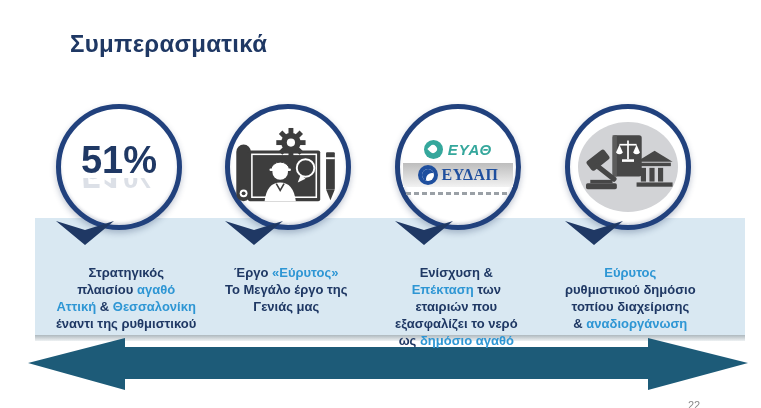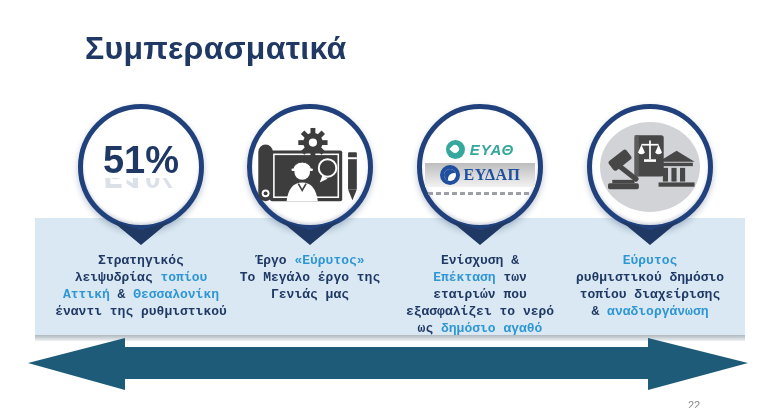--- a/index.html
+++ b/index.html
@@ -1,50 +1,50 @@
 <!DOCTYPE html>
 <html><head>
 <meta charset="utf-8">
 <style>
   html,body{margin:0;padding:0;background:#fff;}
   .slide{
     position:relative;width:761px;height:408px;background:#ffffff;
     overflow:hidden;font-family:"Liberation Sans", sans-serif;
   }
   .title{
-    position:absolute;left:85px;top:30px;
-    font-size:32px;font-weight:bold;color:#1f3864;letter-spacing:.3px;
+    position:absolute;left:70px;top:30px;
+    font-size:24px;font-weight:bold;color:#1f3864;letter-spacing:.3px;
   }
   
   .panel{
     position:absolute;left:35px;top:218px;width:710px;height:117px;
     background:#d9e8f2;
   }
   .panel-bevel{
     position:absolute;left:35px;top:335px;width:710px;height:6px;
     background:linear-gradient(#aeb8be,#eef1f3);
   }
   
-  .col{position:absolute;top:104px;width:170px;display:flex;flex-direction:column;align-items:center;z-index:2;}
+  .col{position:absolute;top:104px;width:170px;display:flex;flex-direction:column;align-items:flex-start;z-index:2;}
   .col1{left:56px}.col2{left:225px}.col3{left:395px}.col4{left:565px}
   .circle{
     width:116px;height:116px;border-radius:50%;
     border:5px solid #21417d;background:#fff;
     box-shadow:inset 0 3px 4px rgba(255,255,255,.7), 0 3px 6px rgba(25,45,90,.28),
                inset 0 -2px 3px rgba(20,40,85,.18);
     display:flex;flex-direction:column;align-items:center;justify-content:center;
     position:relative;
   }
   .chevron{margin-top:-9px;z-index:3;}
   .stat{font-size:38px;font-weight:bold;color:#1f3864;line-height:36px;}
   .stat-reflection{
     font-size:38px;font-weight:bold;color:#1f3864;line-height:36px;
     transform:scaleY(-1);opacity:.15;height:14px;overflow:hidden;
   }
-  .textblock{margin-top:7px;text-align:center;font-family:Liberation Mono, monospace;}
+  .textblock{margin-top:19px;text-align:center;}
   .textblock .line{font-size:13px;font-weight:bold;line-height:17px;white-space:nowrap;}
   .c-navy{color:#1f3864;}
   .c-blue{color:#2e96d4;}
   
   .logo-stack{display:flex;flex-direction:column;align-items:center;gap:4px;width:100%;}
   .eyath-row{display:flex;align-items:center;gap:5px;}
   .eyath-mark{
     width:19px;height:19px;border-radius:50%;background:#35a79c;
     display:flex;align-items:center;justify-content:center;
   }
@@ -91,21 +91,21 @@
   <div class="col col1">
     <div class="circle">
       <span class="stat">51%</span>
       <span class="stat-reflection">51%</span>
     </div>
     <svg class="chevron" width="58" height="24">
       <polygon points="0,0 29,9 58,0 29,24" fill="#1f3864"></polygon>
     </svg>
     <div class="textblock">
         <div class="line"><span class="c-navy">Στρατηγικός</span></div>
-        <div class="line"><span class="c-navy">λειψυδρίας </span><span class="c-blue">τοπίου</span></div>
+        <div class="line"><span class="c-navy">πλαισίου </span><span class="c-blue">αγαθό</span></div>
         <div class="line"><span class="c-blue">Αττική</span><span class="c-navy"> &amp; </span><span class="c-blue">Θεσσαλονίκη</span></div>
         <div class="line"><span class="c-navy">έναντι της ρυθμιστικού</span></div>
       </div>
   </div>
 
   <div class="col col2">
     <div class="circle">
       <svg width="108" height="80" viewBox="0 0 110 82">
         <rect x="2" y="18" width="15" height="58" rx="7.5" fill="#3d3d3d"></rect>
         <circle cx="9.5" cy="68" r="4" fill="#fff"></circle>

